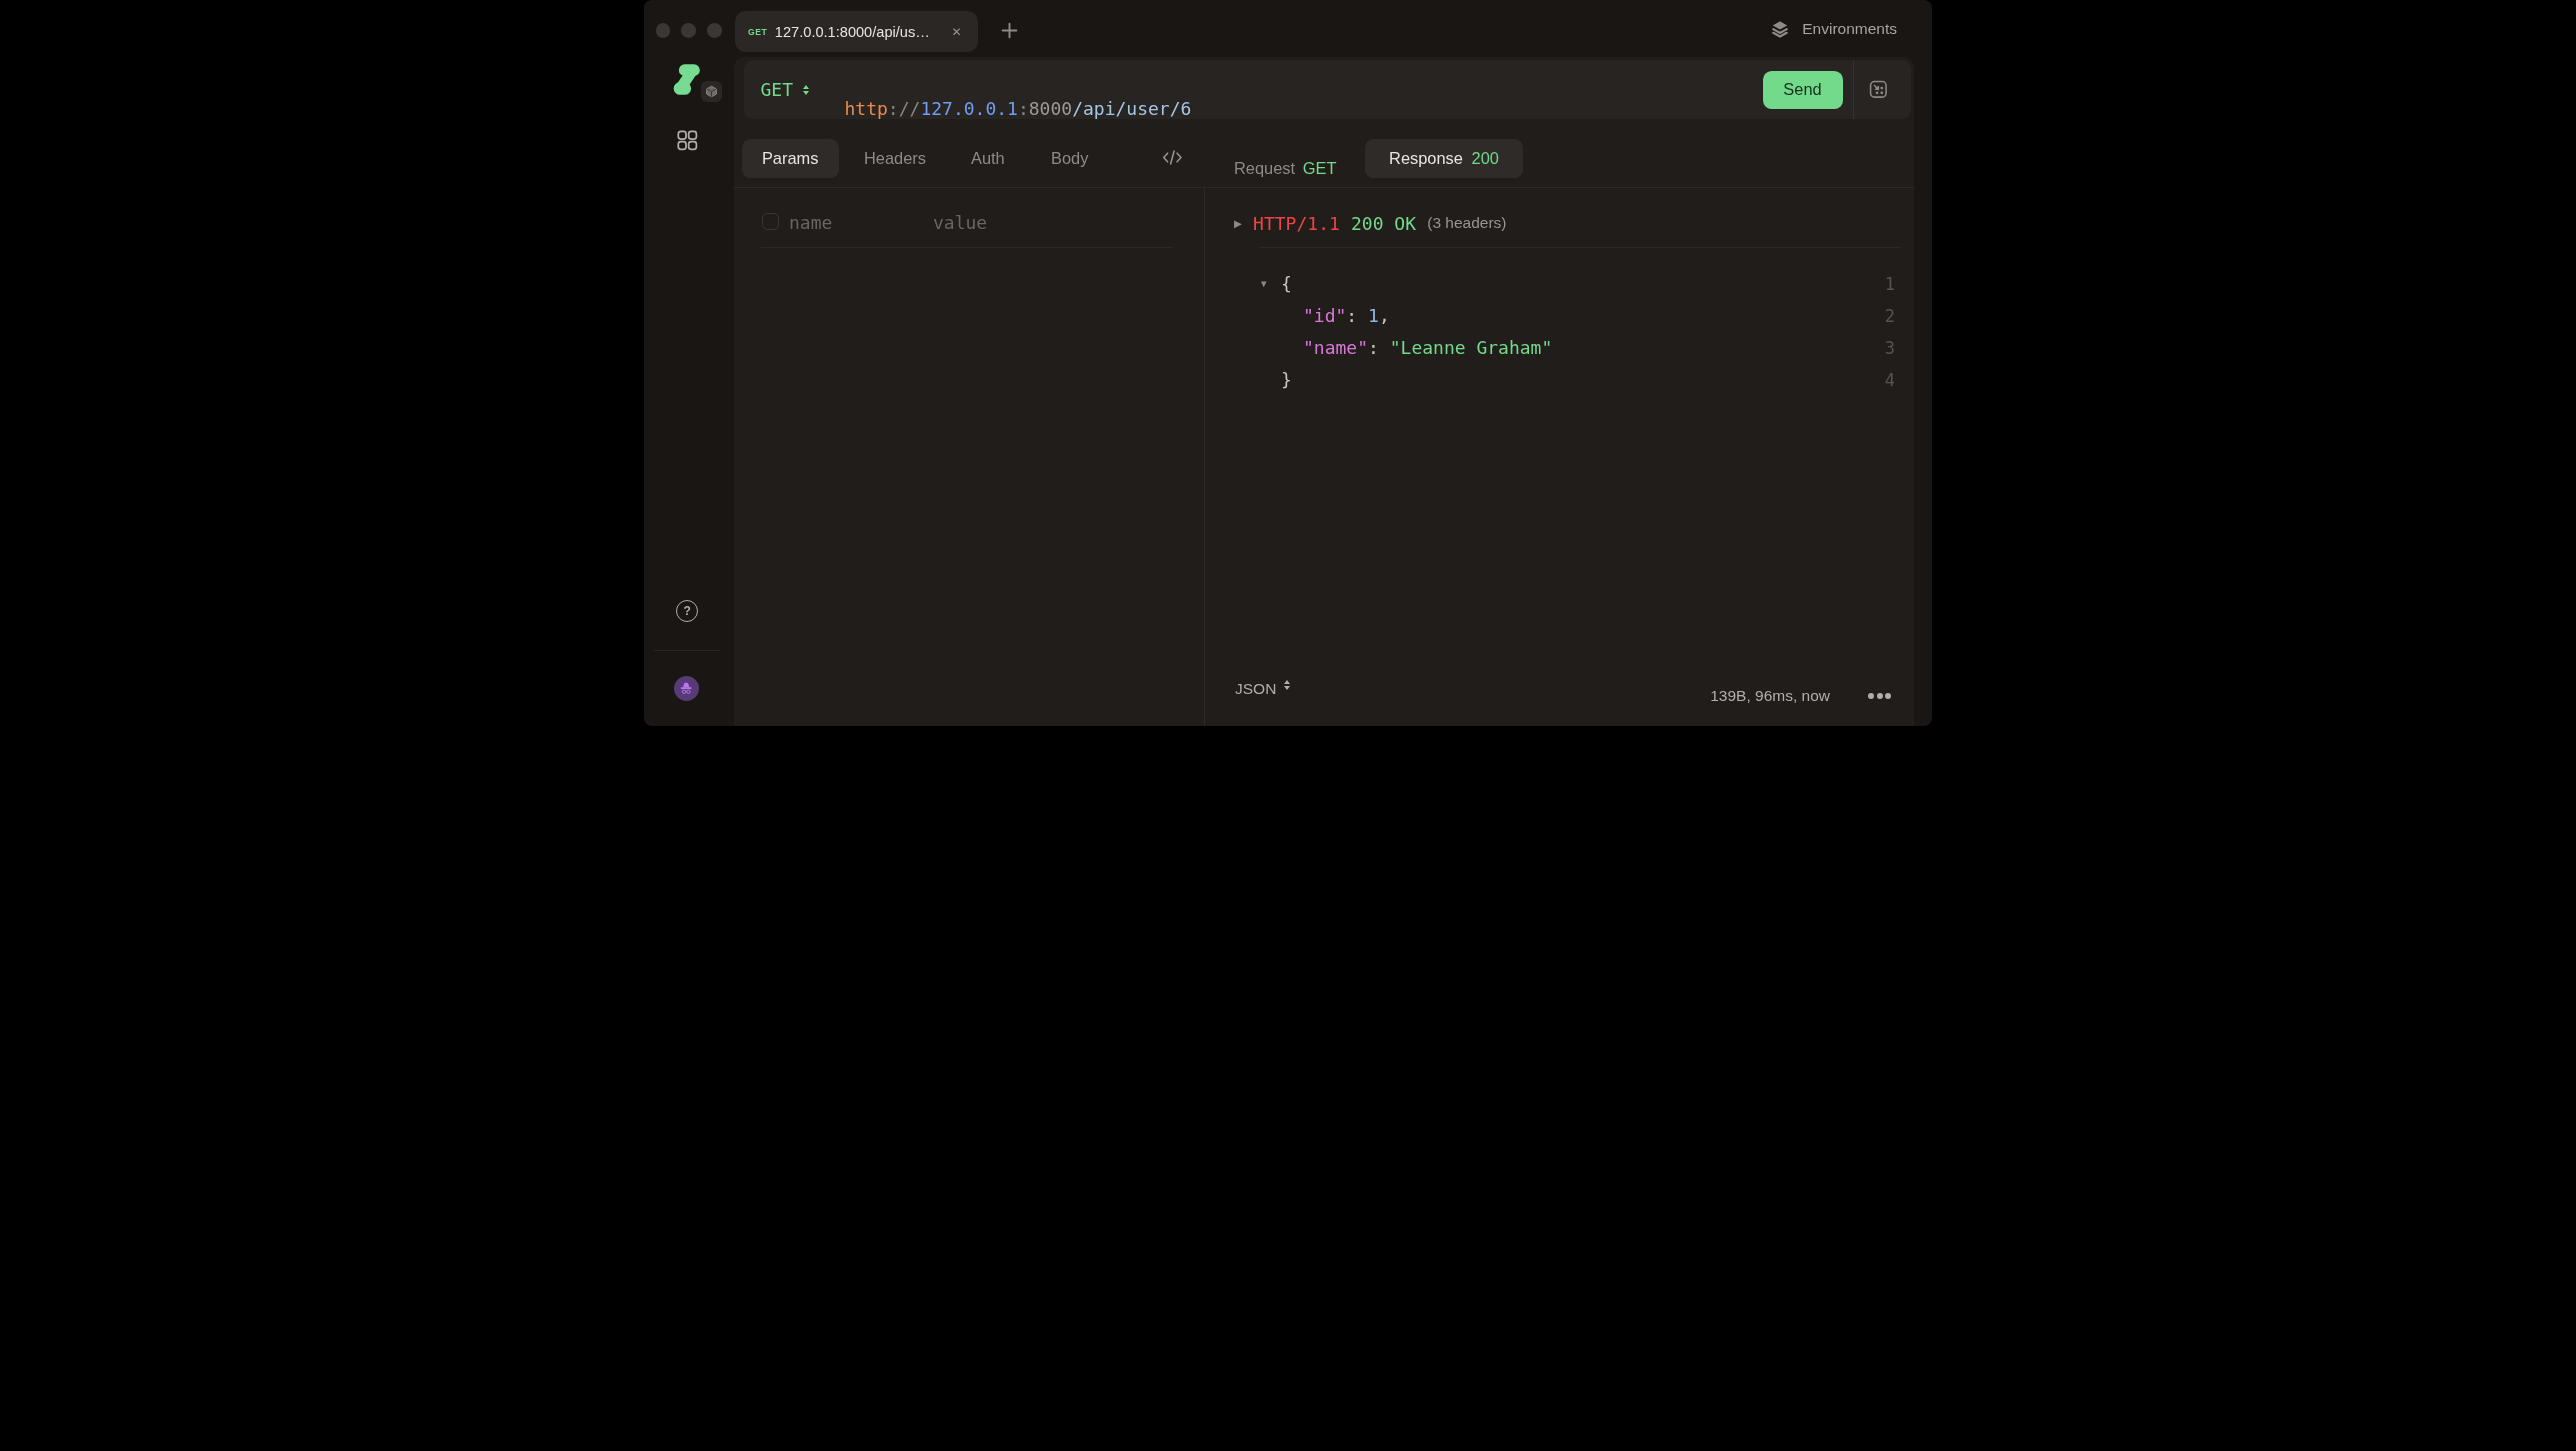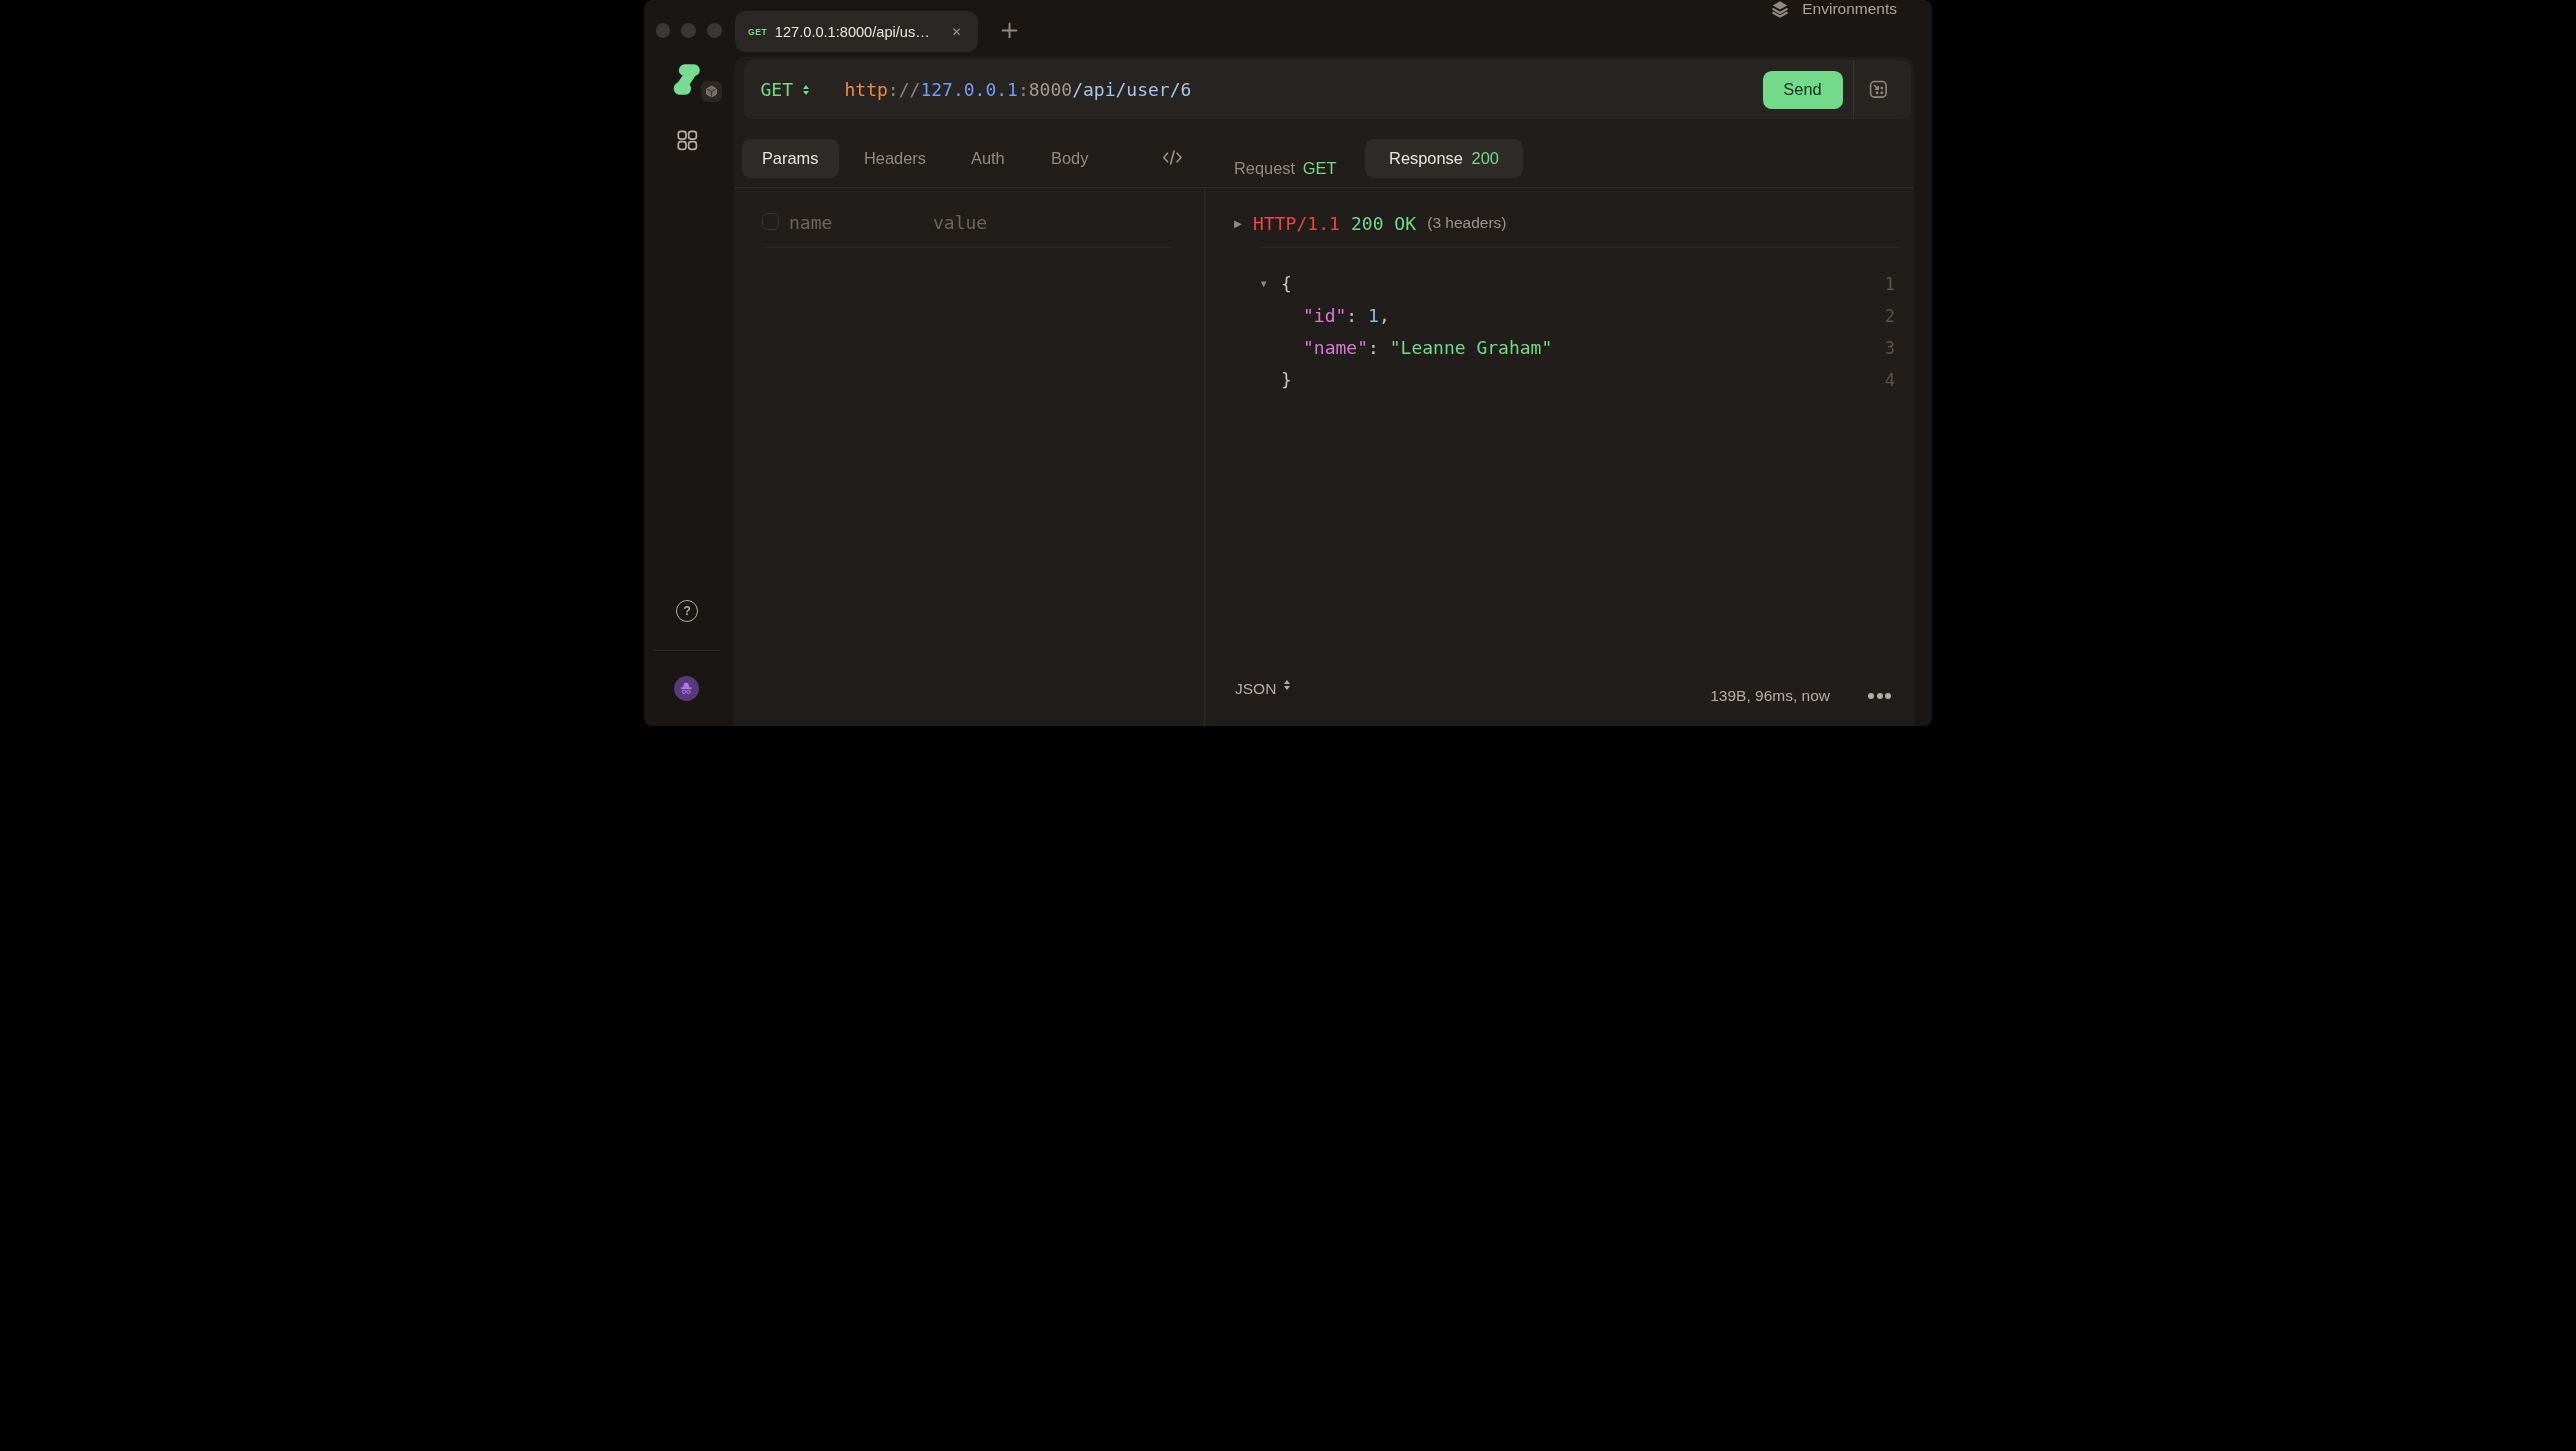--- a/index.html
+++ b/index.html
@@ -18,21 +18,21 @@
 
   
   .light{position:absolute;top:23px;width:14.6px;height:14.6px;border-radius:50%;background:#3b3734}
   .tab{position:absolute;left:91px;top:11.2px;width:243px;height:41px;border-radius:10.3px;
     background:var(--tab-bg);display:flex;align-items:center;padding:0 13px;cursor:default}
   .tab-method{font-size:8.6px;font-weight:700;letter-spacing:0.5px;color:var(--green);margin-right:7.7px}
   .tab-title{font-size:14.6px;color:var(--text);white-space:nowrap;overflow:hidden}
   .tab-close{margin-left:auto;font-size:12px;color:#9a948e;padding:1.7px 3.4px;cursor:pointer}
   .newtab{position:absolute;left:353px;top:18px;width:24px;height:24px;display:flex;
     align-items:center;justify-content:center;cursor:pointer}
-  .env{position:absolute;right:35px;top:0;height:57px;display:flex;align-items:flex-start;gap:13px;
+  .env{position:absolute;right:35px;top:0;height:57px;display:flex;align-items:center;gap:13px;
     color:#a9a39d;font-size:15.5px;cursor:pointer}
 
   
   .logo{position:absolute;left:29px;top:64px;cursor:pointer}
   .badge{position:absolute;left:57px;top:81px;width:20.7px;height:20.7px;border-radius:6px;
     background:#2b2725;display:flex;align-items:center;justify-content:center;cursor:pointer}
   .grid-btn{position:absolute;left:33px;top:130px;width:20.7px;height:20.7px;cursor:pointer}
   .help{position:absolute;left:32px;top:600px;width:22.4px;height:22.4px;border-radius:50%;
     border:1.7px solid #b3aeaa;color:#b3aeaa;font-size:12px;font-weight:700;display:flex;
     align-items:center;justify-content:center;cursor:pointer}
@@ -41,21 +41,21 @@
     background:#583a78;display:flex;align-items:center;justify-content:center;cursor:pointer}
 
   
   .panel{position:absolute;left:90px;top:57px;width:1180px;height:669px;
     background:var(--panel-bg);border-radius:10.3px 10.3px 0 0}
   .urlbar{position:absolute;left:9.5px;top:3.4px;width:1167px;height:59px;border-radius:8.6px;
     background:var(--bar-bg)}
   .method-btn{position:absolute;left:17px;top:0;height:59px;display:flex;align-items:center;
     gap:9.5px;cursor:pointer;color:var(--green)}
   .method-btn .m{font-family:"DejaVu Sans Mono",monospace;font-size:18px}
-  .url-text{position:absolute;left:101px;top:0;height:59px;display:flex;align-items:center;
+  .url-text{position:absolute;left:101px;top:0;height:59px;display:flex;align-items:flex-end;
     font-family:"DejaVu Sans Mono",monospace;font-size:18px;white-space:pre;cursor:text}
   .send{position:absolute;left:1019px;top:10.3px;width:80px;height:38px;border-radius:8.6px;
     background:var(--green);border:none;color:#16301e;font-size:16.4px;
     font-family:"Liberation Sans",sans-serif;cursor:pointer}
   .url-vdiv{position:absolute;left:1109px;top:0;width:0.9px;height:59px;background:#36322e}
   .dock-btn{position:absolute;left:1124px;top:19px;width:20.7px;height:20.7px;cursor:pointer}
 
   .pill{position:absolute;top:82px;height:39px;border-radius:8.6px;background:var(--pill-bg);
     display:flex;align-items:center;justify-content:center;gap:8.6px;cursor:pointer}
   .tab-label{position:absolute;top:82px;height:39px;line-height:39px;font-size:16.4px;

